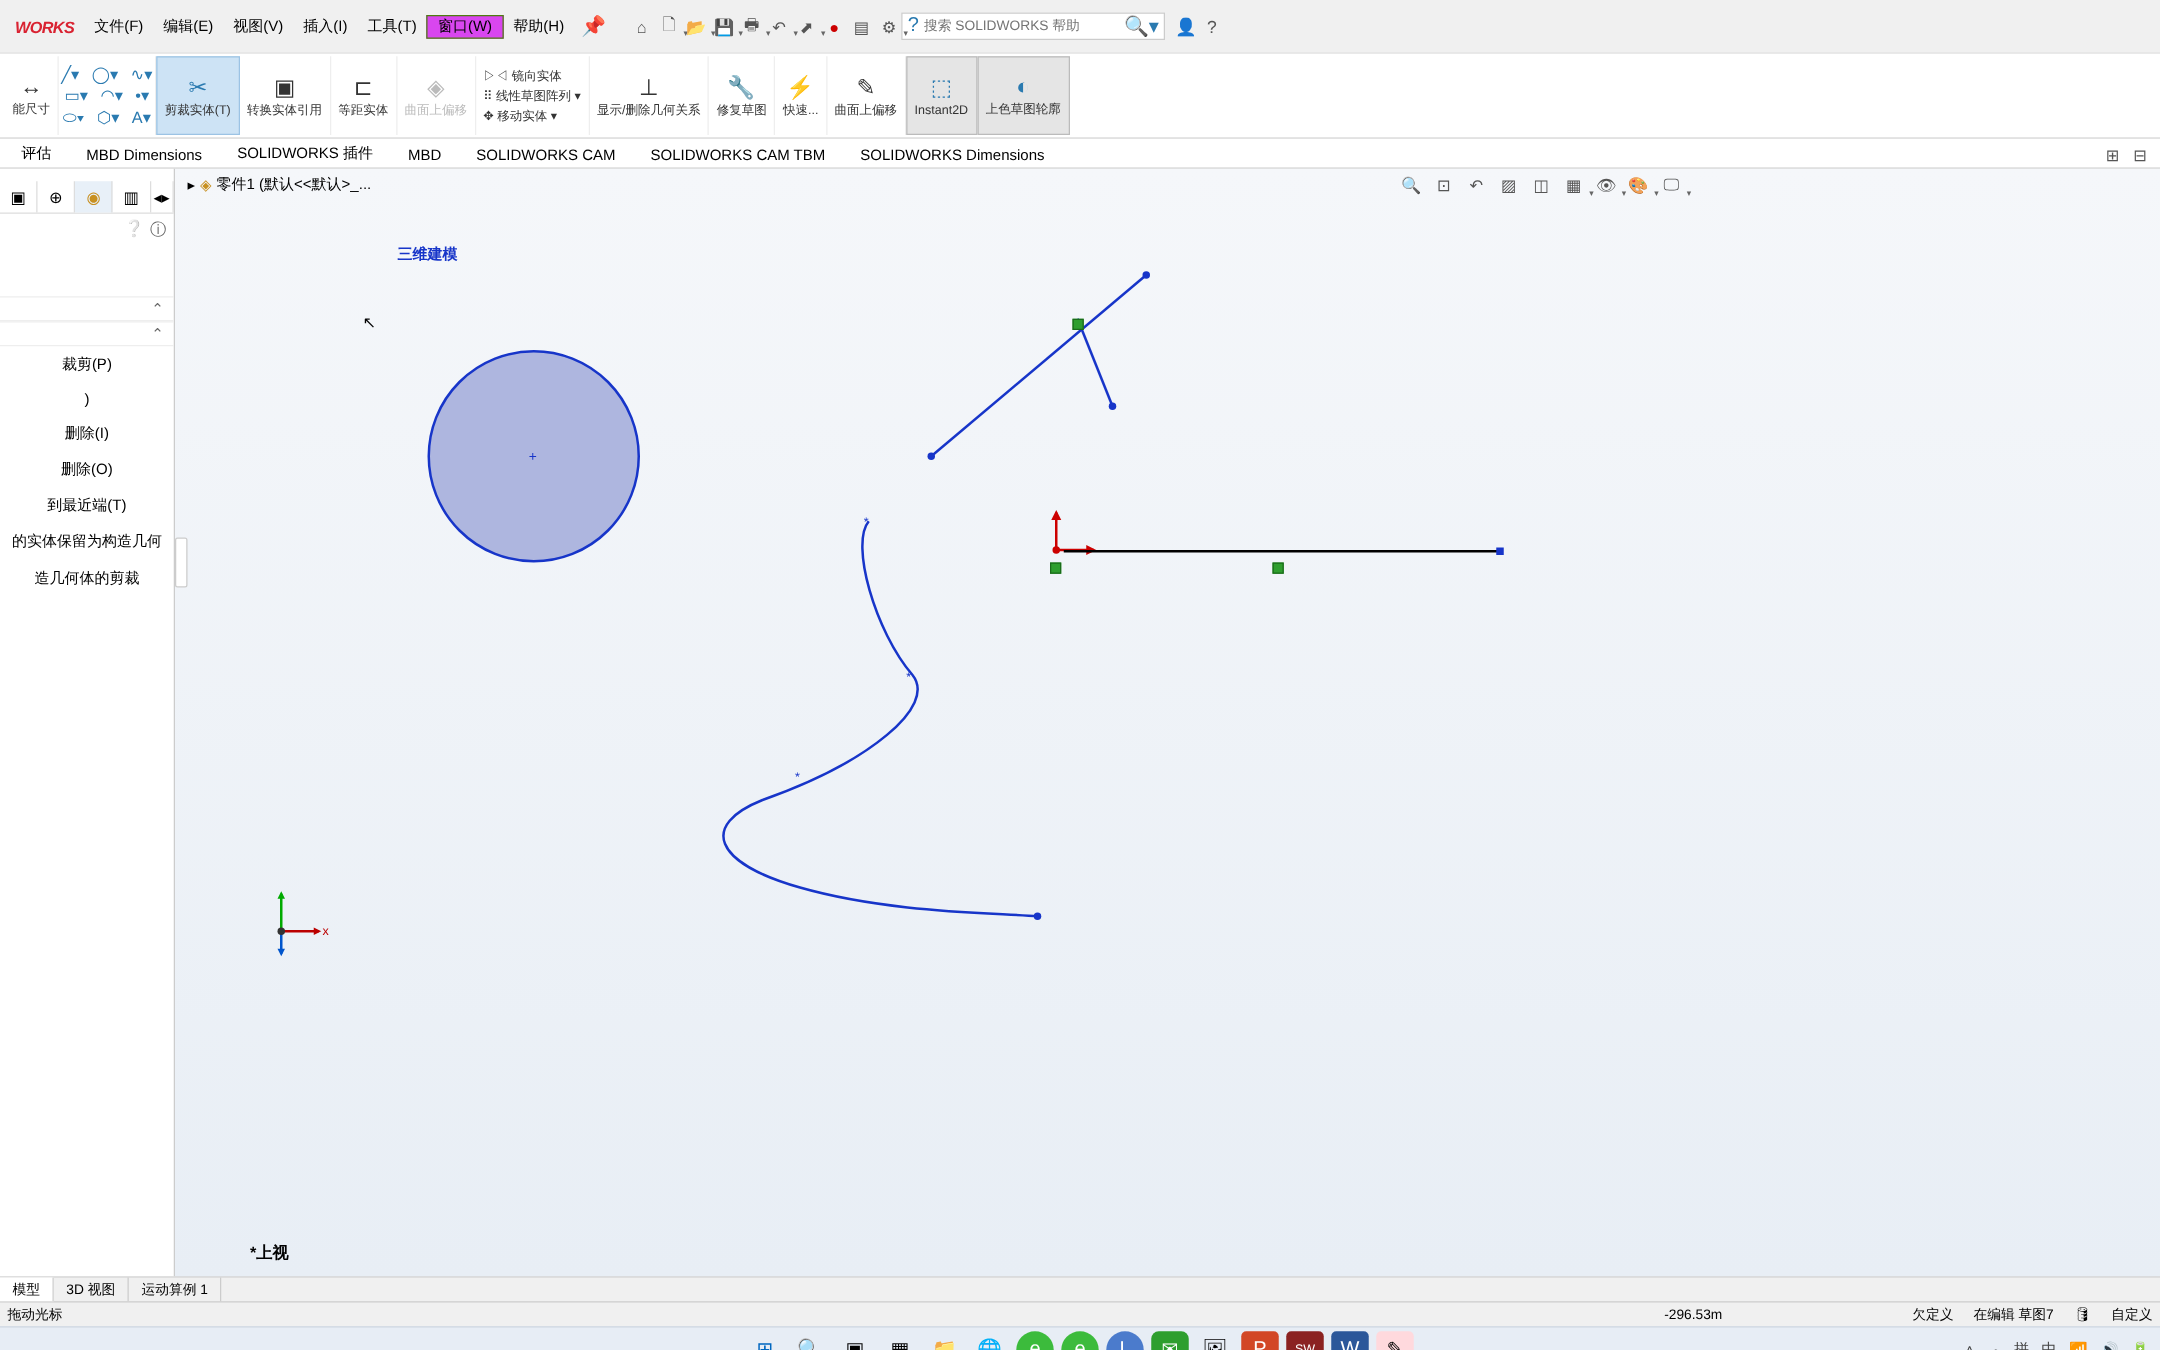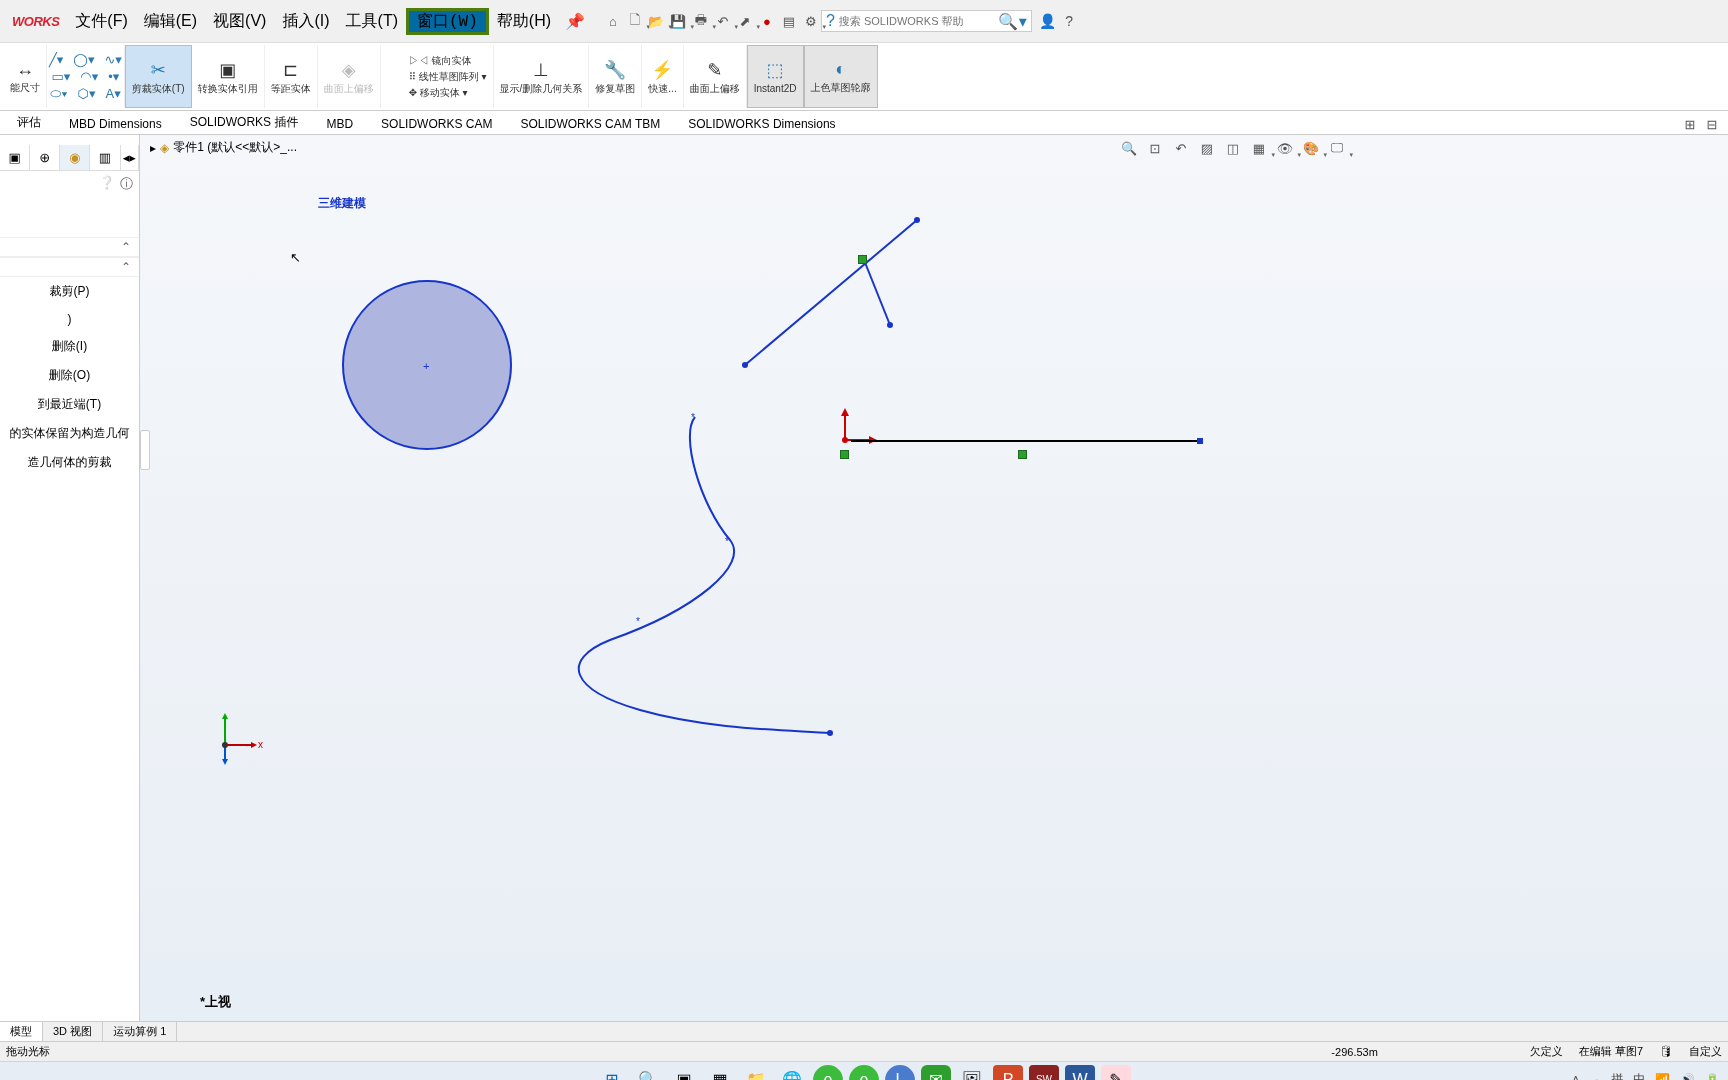--- a/index.html
+++ b/index.html
@@ -1,21 +1,21 @@
 <!DOCTYPE html>
 <html><head>
 <meta charset="utf-8">
 <style>
 * { margin: 0; padding: 0; box-sizing: border-box; font-family: "Microsoft YaHei", Arial, sans-serif; }
 body { width: 1728px; height: 1080px; overflow: hidden; background: #fff; position: relative; }
 
 
 .menubar { height: 43px; background: #f0f0f0; display: flex; align-items: center; padding: 0 4px; border-bottom: 1px solid #ddd; }
 .logo { color: #d92231; font-weight: bold; font-style: italic; font-size: 13px; padding: 0 8px; letter-spacing: -0.5px; }
-.menu-item { padding: 0 8px; font-size: 16px; cursor: pointer; text-align: right; }
+.menu-item { padding: 0 8px; font-size: 12px; cursor: pointer; text-align: right; }
 .pin-icon { margin-left: 6px; color: #2a7ab0; }
 .toolbar-icons { display: flex; gap: 2px; margin-left: 18px; align-items: center; }
 .tb-btn { width: 20px; height: 20px; display: flex; align-items: center; justify-content: center; font-size: 13px; color: #555; cursor: pointer; position: relative; }
 .tb-btn.dropdown::after { content: "▾"; font-size: 7px; position: absolute; right: -5px; bottom: 0; color: #666; }
 .doc-title { flex: 1; text-align: center; font-size: 12px; color: #333; }
 .search-box { display: flex; align-items: center; border: 1px solid #ccc; background: #fff; height: 22px; padding: 0 4px; margin-right: 8px; }
 .search-box input { border: none; outline: none; font-size: 11px; width: 160px; color: #999; }
 .right-icons { display: flex; gap: 8px; align-items: center; font-size: 14px; color: #555; padding-right: 6px; }
 
 
@@ -77,21 +77,21 @@
 </head>
 <body>
 
 <div class="menubar">
   <span class="logo">WORKS</span>
   <span class="menu-item">文件(F)</span>
   <span class="menu-item">编辑(E)</span>
   <span class="menu-item">视图(V)</span>
   <span class="menu-item">插入(I)</span>
   <span class="menu-item">工具(T)</span>
-  <span class="menu-item" style="border:3px solid #4d7c0f;background:#0369a1;font-family:Liberation Mono, monospace;">窗口(W)</span>
+  <span class="menu-item" style="border:1px solid #4d7c0f;background:#d946ef;">窗口(W)</span>
   <span class="menu-item">帮助(H)</span>
   <span class="pin-icon">📌</span>
   <div class="toolbar-icons">
     <span class="tb-btn">⌂</span>
     <span class="tb-btn dropdown">🗋</span>
     <span class="tb-btn dropdown">📂</span>
     <span class="tb-btn dropdown">💾</span>
     <span class="tb-btn dropdown">🖶</span>
     <span class="tb-btn dropdown">↶</span>
     <span class="tb-btn dropdown">⬈</span>
@@ -141,21 +141,21 @@
     <span class="rib-small">转换实体引用</span>
   </div>
   <div class="rib-col">
     <span class="rib-icon">⊏</span>
     <span class="rib-small">等距实体</span>
   </div>
   <div class="rib-col disabled">
     <span class="rib-icon">◈</span>
     <span class="rib-small">曲面上偏移</span>
   </div>
-  <div class="rib-col" style="align-items:flex-start;margin-left:22px;">
+  <div class="rib-col" style="align-items:flex-start;">
     <span style="font-size:10px;">▷◁ <span>镜向实体</span></span>
     <span style="font-size:10px;">⠿ <span>线性草图阵列</span> ▾</span>
     <span style="font-size:10px;">✥ <span>移动实体</span> ▾</span>
   </div>
   <div class="rib-col">
     <span class="rib-icon">⊥</span>
     <span class="rib-small">显示/删除几何关系</span>
   </div>
   <div class="rib-col">
     <span class="rib-icon">🔧</span>

